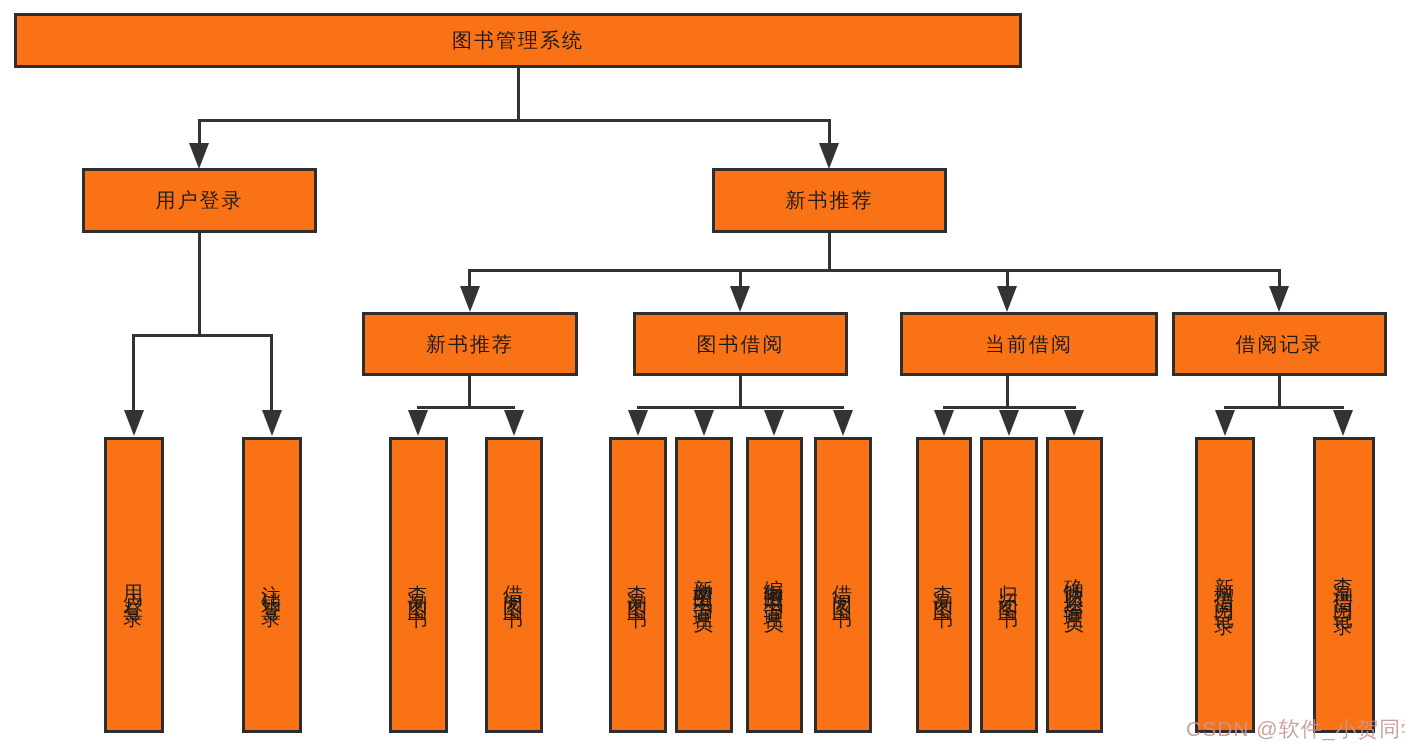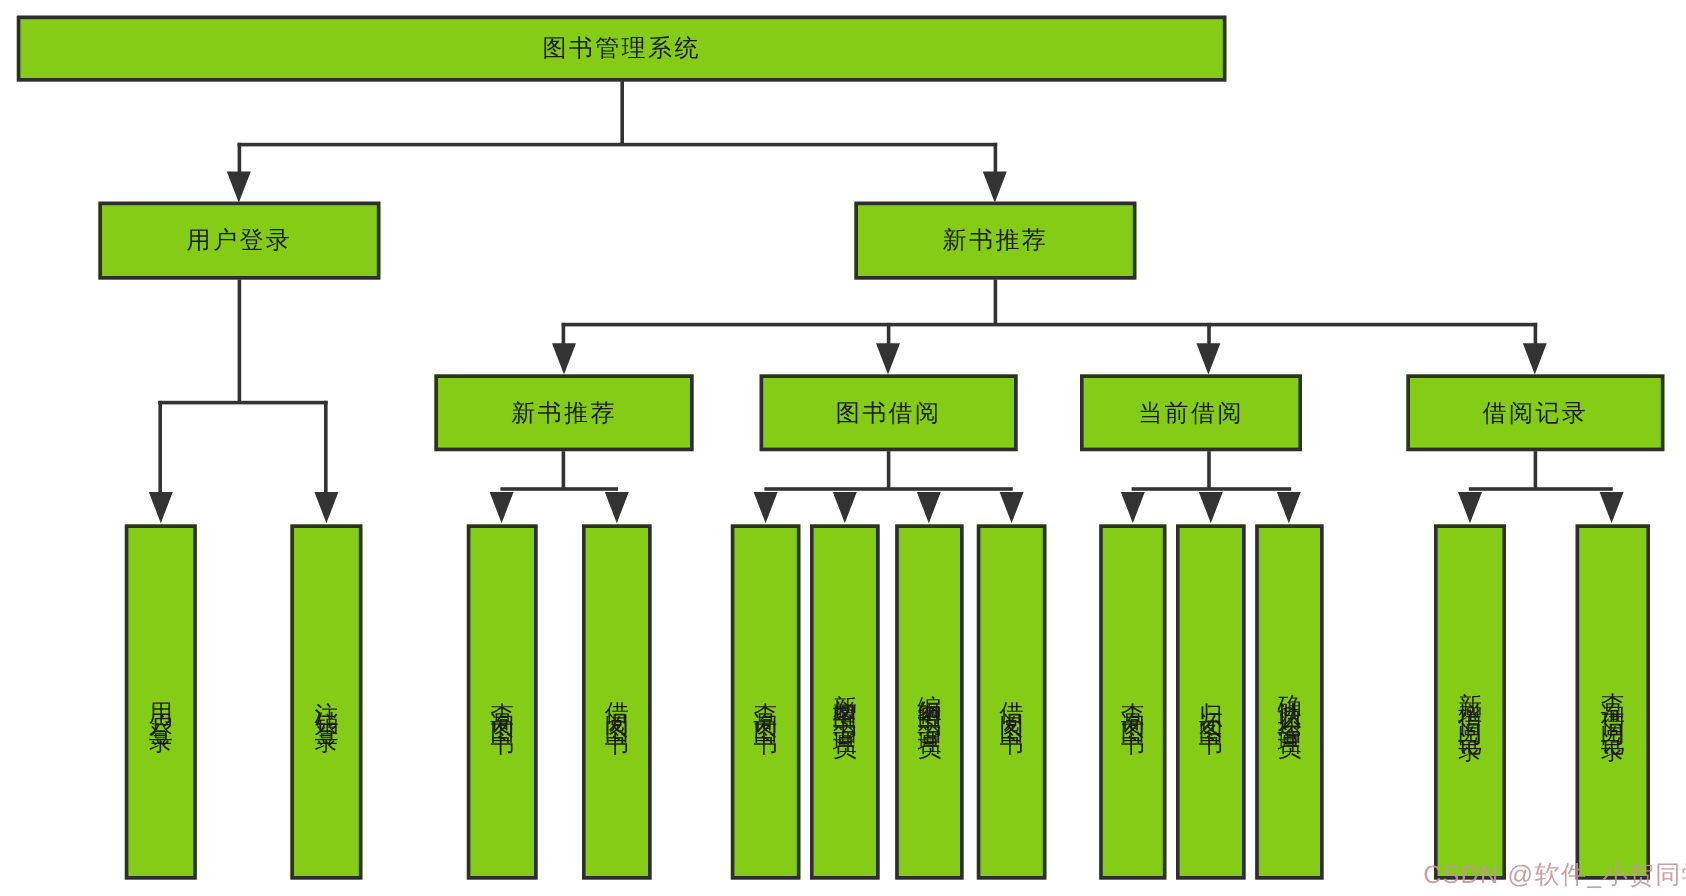--- a/index.html
+++ b/index.html
@@ -12,21 +12,21 @@
     position: relative;
     width: 1405px;
     height: 747px;
     background: #ffffff;
     overflow: hidden;
   }
   .node {
     position: absolute;
     box-sizing: border-box;
     border: 3px solid #2e2e2e;
-    background: #84cc16;
+    background: #f97316;
     display: flex;
     align-items: center;
     justify-content: center;
     color: #1c1c1c;
     font-size: 20px;
     letter-spacing: 2px;
     white-space: nowrap;
     text-align: center;
   }
   .node.vert {
@@ -101,21 +101,21 @@
   <div class="arrow" style="left:997px;top:286px"></div>
   <div class="vline" style="left:1278px;top:269px;height:20px"></div>
   <div class="arrow" style="left:1269px;top:286px"></div>
 
   <div class="node" style="left:362px;top:312px;width:216px;height:64px">
     <span>新书推荐</span>
   </div>
   <div class="node" style="left:633px;top:312px;width:215px;height:64px">
     <span>图书借阅</span>
   </div>
-  <div class="node" style="left:900px;top:312px;width:185px;height:64px">
+  <div class="node" style="left:900px;top:312px;width:258px;height:64px">
     <span>当前借阅</span>
   </div>
   <div class="node" style="left:1172px;top:312px;width:215px;height:64px">
     <span>借阅记录</span>
   </div>
 
   <div class="vline" style="left:468px;top:376px;height:32px"></div>
   <div class="hline" style="left:417px;top:406px;width:98px"></div>
   <div class="arrow" style="left:408px;top:410px"></div>
   <div class="arrow" style="left:504px;top:410px"></div>

